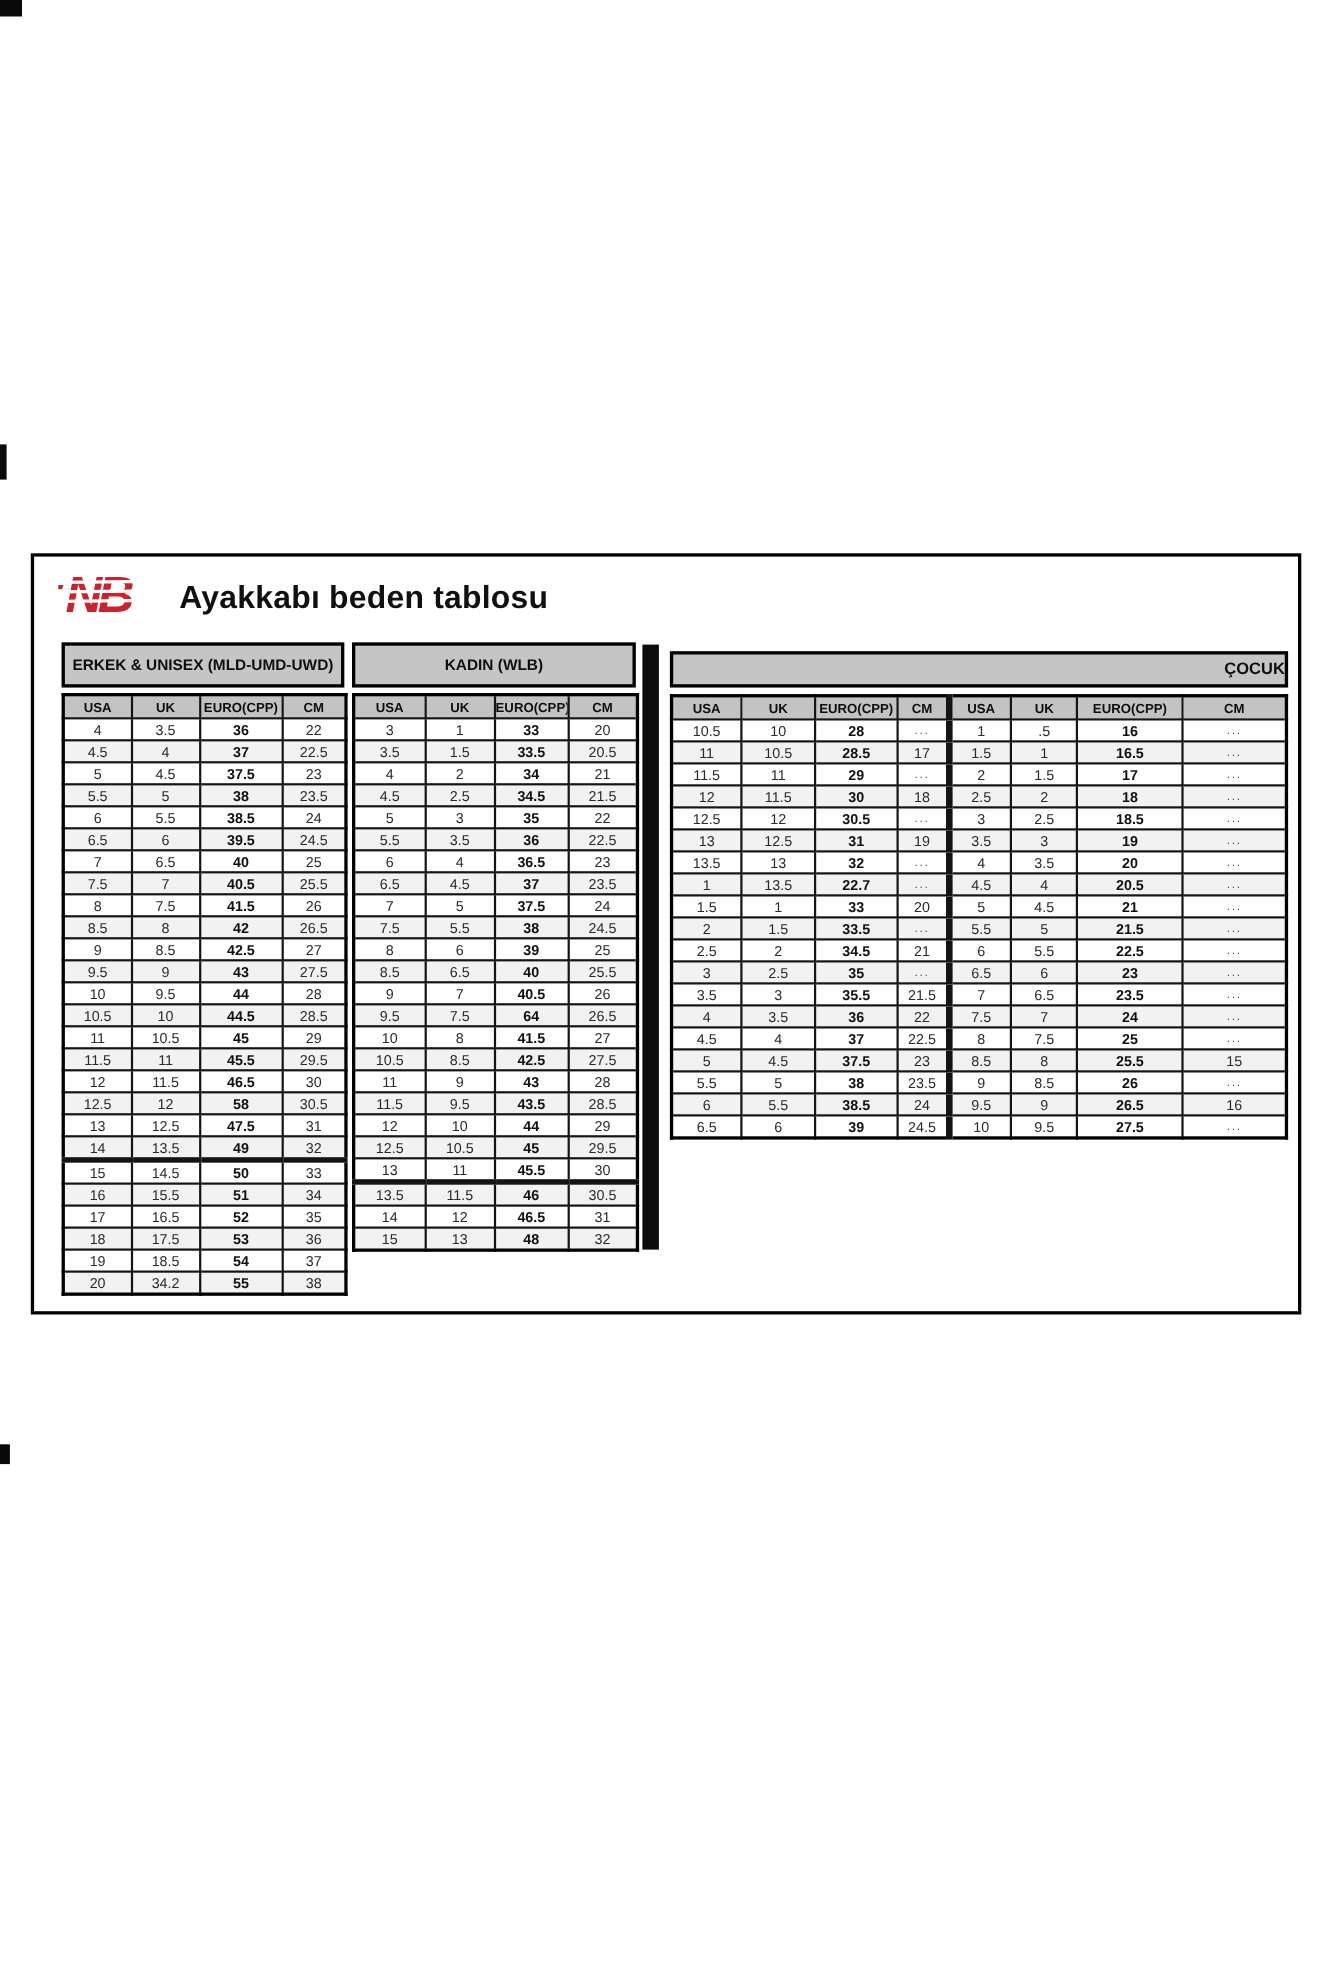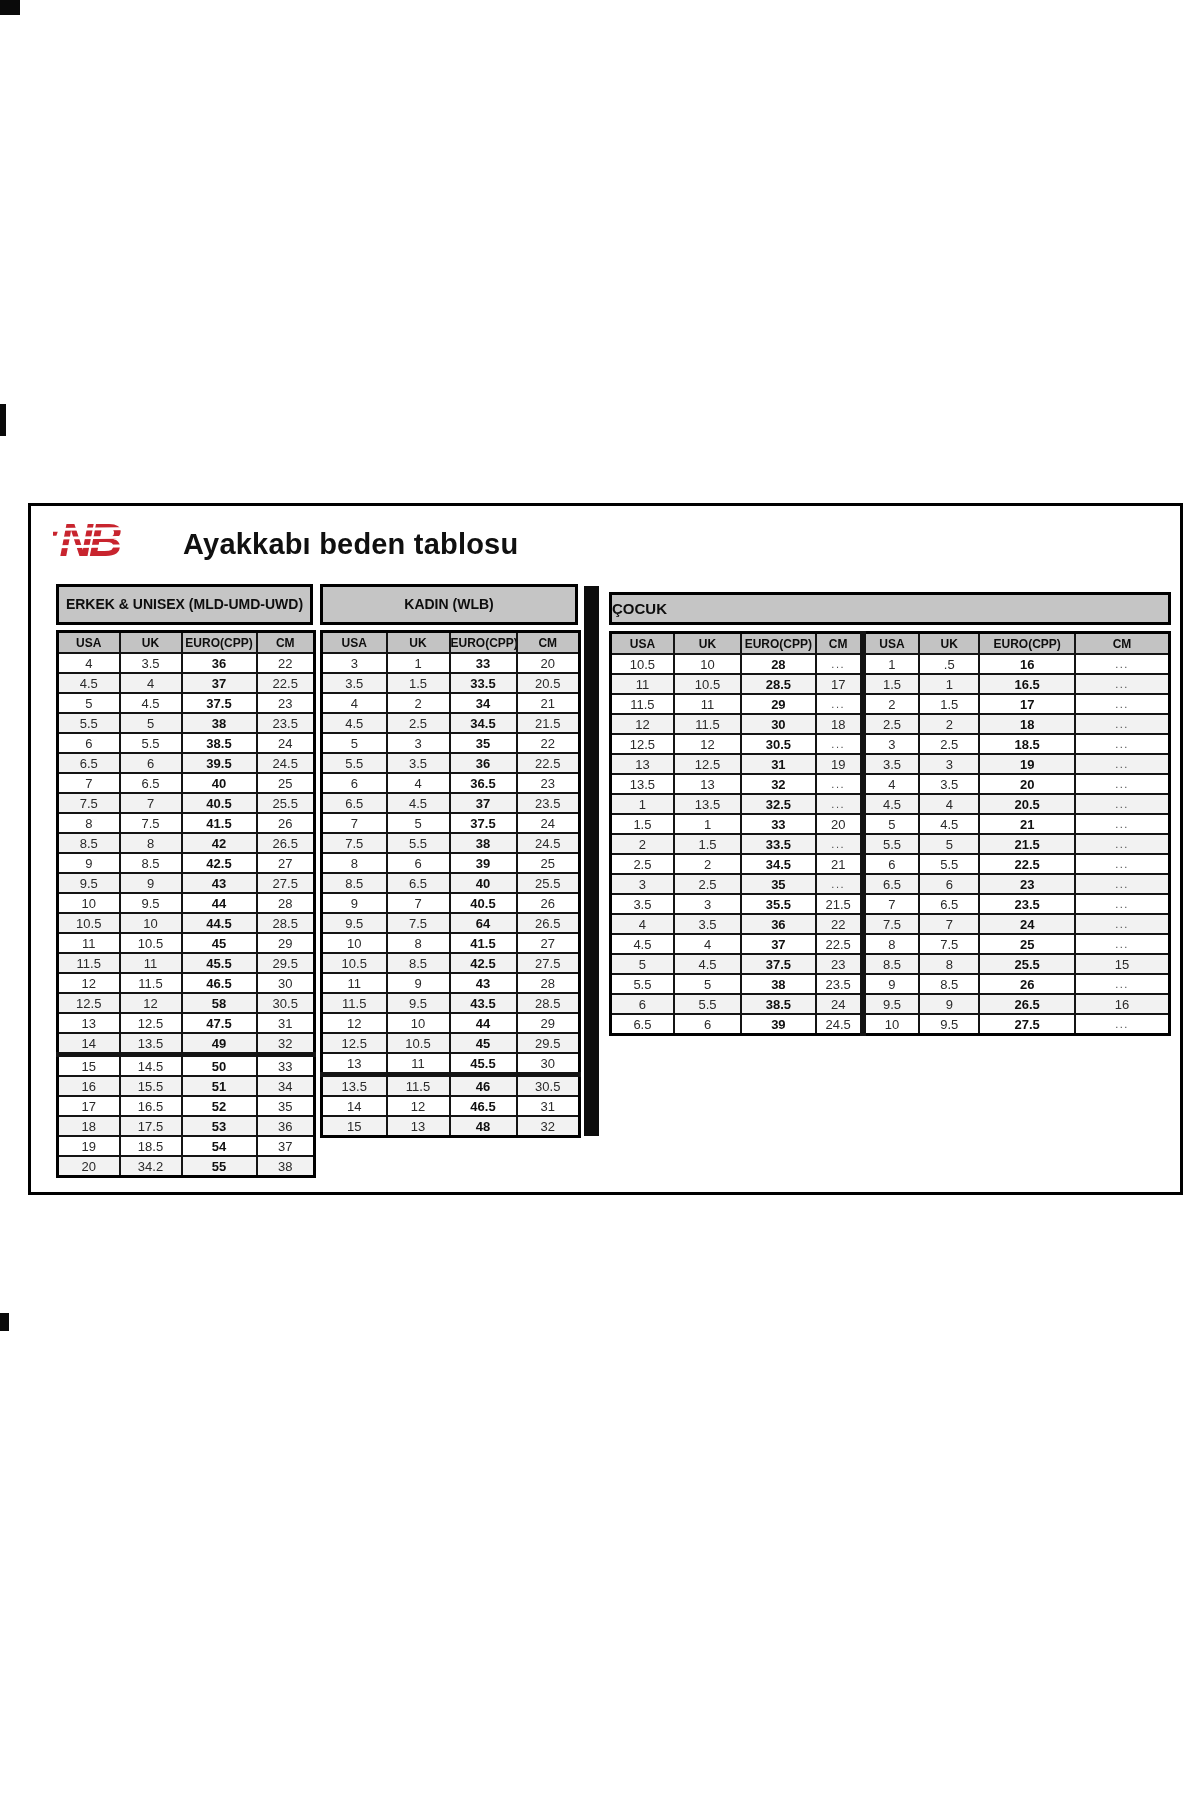--- a/index.html
+++ b/index.html
@@ -13,37 +13,37 @@
   #art2{left:0;top:404px;width:6px;height:32px;}
   #art3{left:0;top:1313px;width:9px;height:18px;}
 
   
   .sheet{
     position:absolute;left:28px;top:503px;width:1149px;height:686px;
     border:3px solid #000;background:#fff;
   }
   .logo{position:absolute;left:22px;top:8px;width:88px;height:52px;}
   .title{
-    position:absolute;left:152px;top:22px;font-size:29px;font-weight:bold;
+    position:absolute;left:132px;top:22px;font-size:29px;font-weight:bold;
     letter-spacing:0.2px;color:#101010;white-space:nowrap;
   }
 
   .tbl-wrap{position:absolute;top:78px;}
   #menWrap{left:25px;width:257px;}
   #womenWrap{left:289px;width:258px;}
   #kidsWrap{left:578px;width:562px;}
 
   .group-head{
     background:#c5c5c5;border:3px solid #000;font-weight:bold;font-size:14px;
     text-align:center;height:35px;line-height:35px;margin-bottom:5px;color:#0e0e0e;
     white-space:nowrap;overflow:hidden;
   }
   .kids-bar{
     background:#c5c5c5;border:3px solid #000;font-weight:bold;font-size:15px;
-    text-align:left;height:27px;line-height:27px;margin:8px 0 6px 0;color:#0e0e0e;
+    text-align:right;height:27px;line-height:27px;margin:8px 0 6px 0;color:#0e0e0e;
   }
 
   table.size-table{
     border-collapse:collapse;table-layout:fixed;border:3px solid #000;background:#fff;
     width:100%;
   }
   .size-table th{
     border:2px solid #141414;background:#c3c3c3;font-size:12px;font-weight:bold;
     height:19px;padding:0;text-align:center;color:#0e0e0e;white-space:nowrap;overflow:hidden;
   }
@@ -524,21 +524,21 @@
             <td class="euro">32</td>
             <td class="dots">...</td>
             <td class="inf">4</td>
             <td>3.5</td>
             <td class="euro">20</td>
             <td class="dots">...</td>
           </tr>
           <tr>
             <td>1</td>
             <td>13.5</td>
-            <td class="euro">32.5</td>
+            <td class="euro">22.7</td>
             <td class="dots">...</td>
             <td class="inf">4.5</td>
             <td>4</td>
             <td class="euro">20.5</td>
             <td class="dots">...</td>
           </tr>
           <tr>
             <td>1.5</td>
             <td>1</td>
             <td class="euro">33</td>

